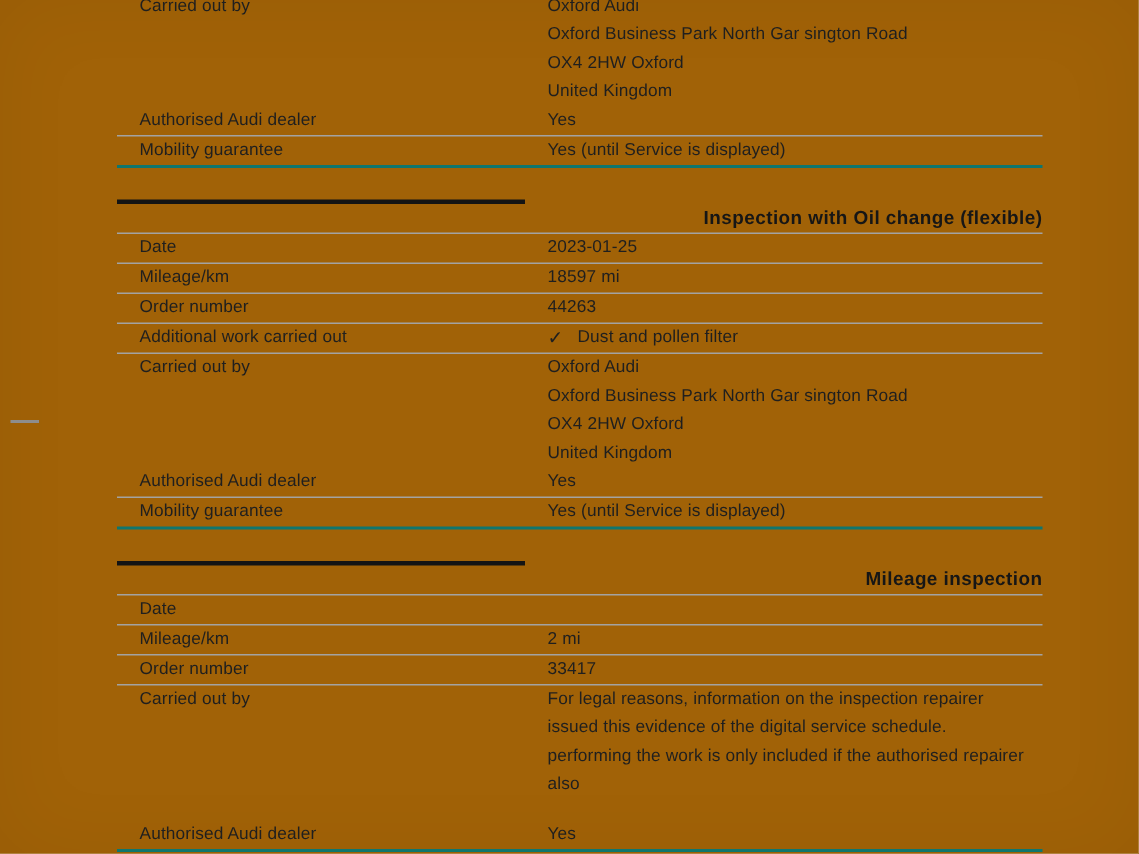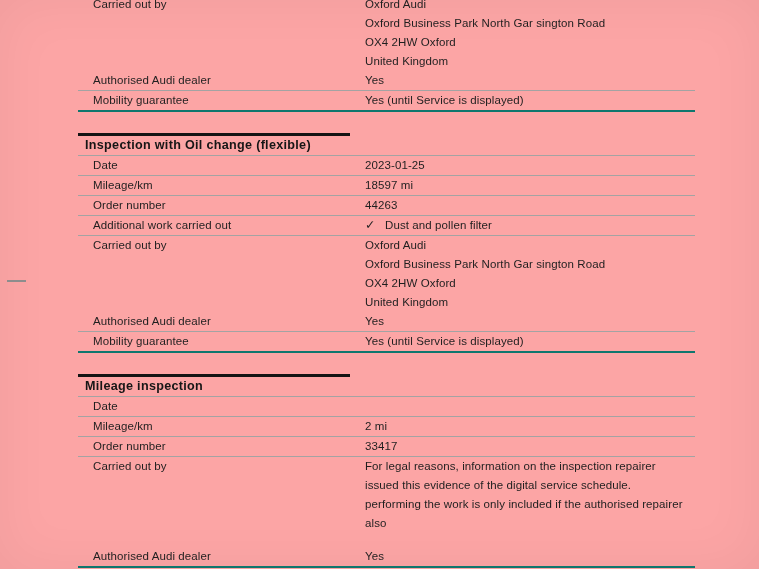--- a/index.html
+++ b/index.html
@@ -4,21 +4,21 @@
 <style>
   html, body { margin: 0; padding: 0; }
   body {
     width: 759px; height: 569px;
     background: #f6f6f6;
     font-family: "Liberation Sans", "DejaVu Sans", sans-serif;
   }
   .page {
     position: relative;
     width: 759px; height: 569px;
-    background: #fca5a5;
+    background: #a16207;
     overflow: hidden;
     box-shadow: inset 0 0 55px rgba(0,0,0,0.05);
     color: #1f1f1f;
   }
   .edge-dash {
     position: absolute;
     left: 7px; top: 280px;
     width: 19px; height: 2px;
     background: #8d8d8d;
   }
@@ -35,20 +35,21 @@
   }
   .section-head h2 {
     margin: 0;
     padding: 0 0 0 7px;
     font-size: 12.6px;
     font-weight: bold;
     letter-spacing: 0.3px;
     line-height: 19px;
     border-bottom: 1px solid #a3a3a3;
     color: #161616;
+    text-align: right;
   }
   .row {
     display: flex;
     align-items: flex-start;
     border-bottom: 1px solid #a3a3a3;
     font-size: 11.5px;
     letter-spacing: 0.1px;
   }
   .row.no-line { border-bottom: none; }
   .row.end-line { border-bottom: 2px solid #0f766e; }

